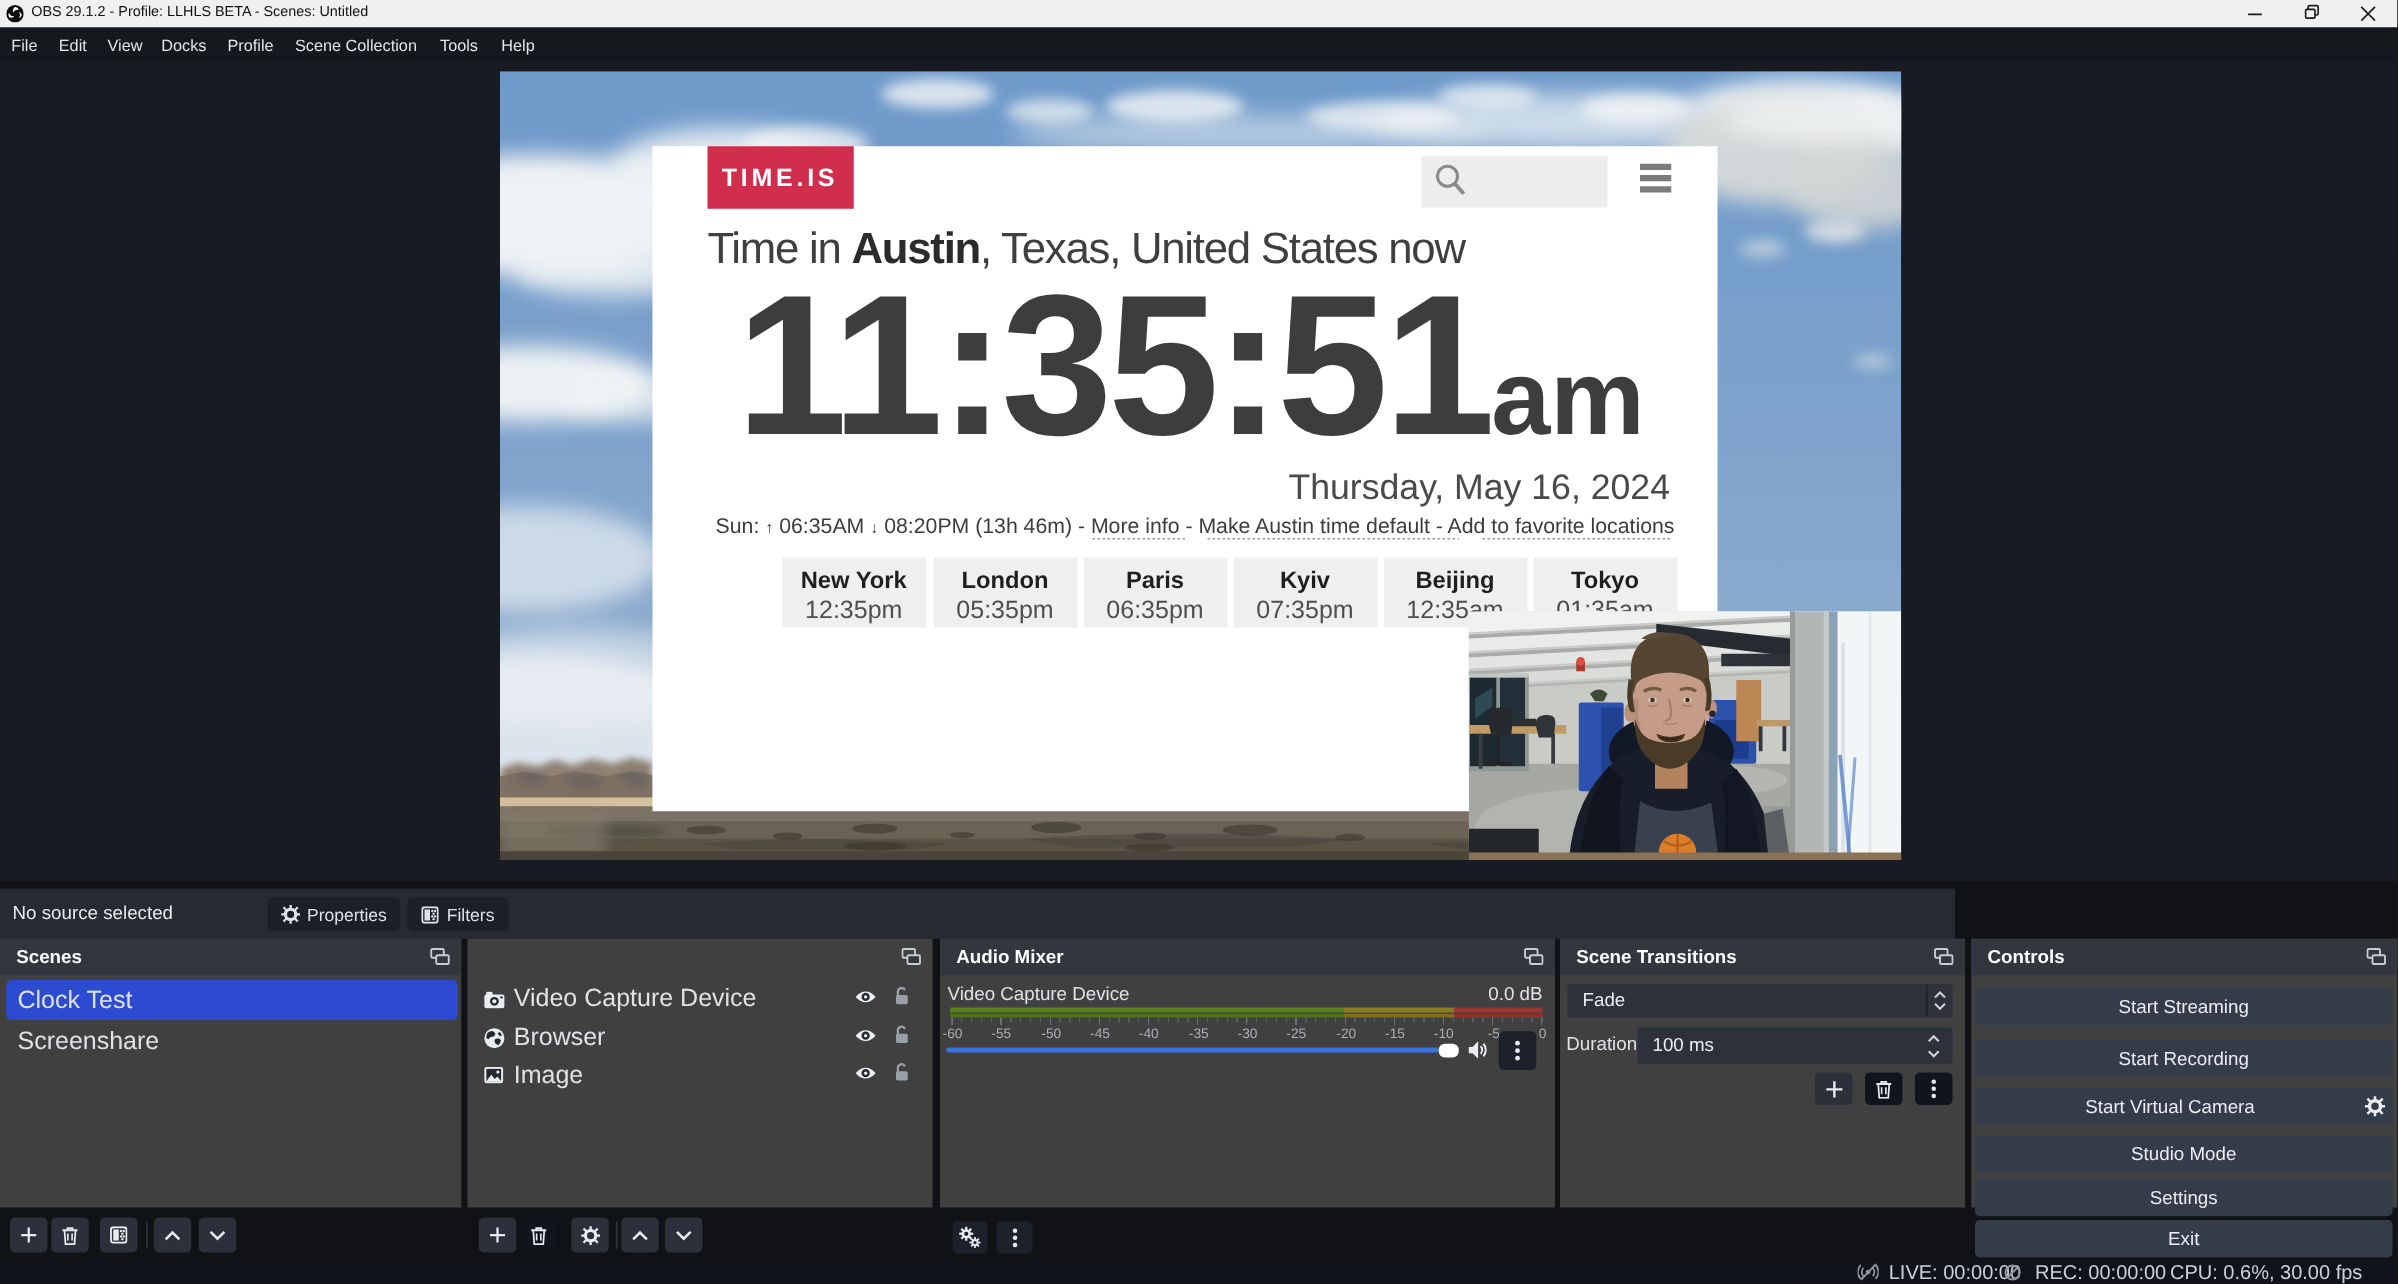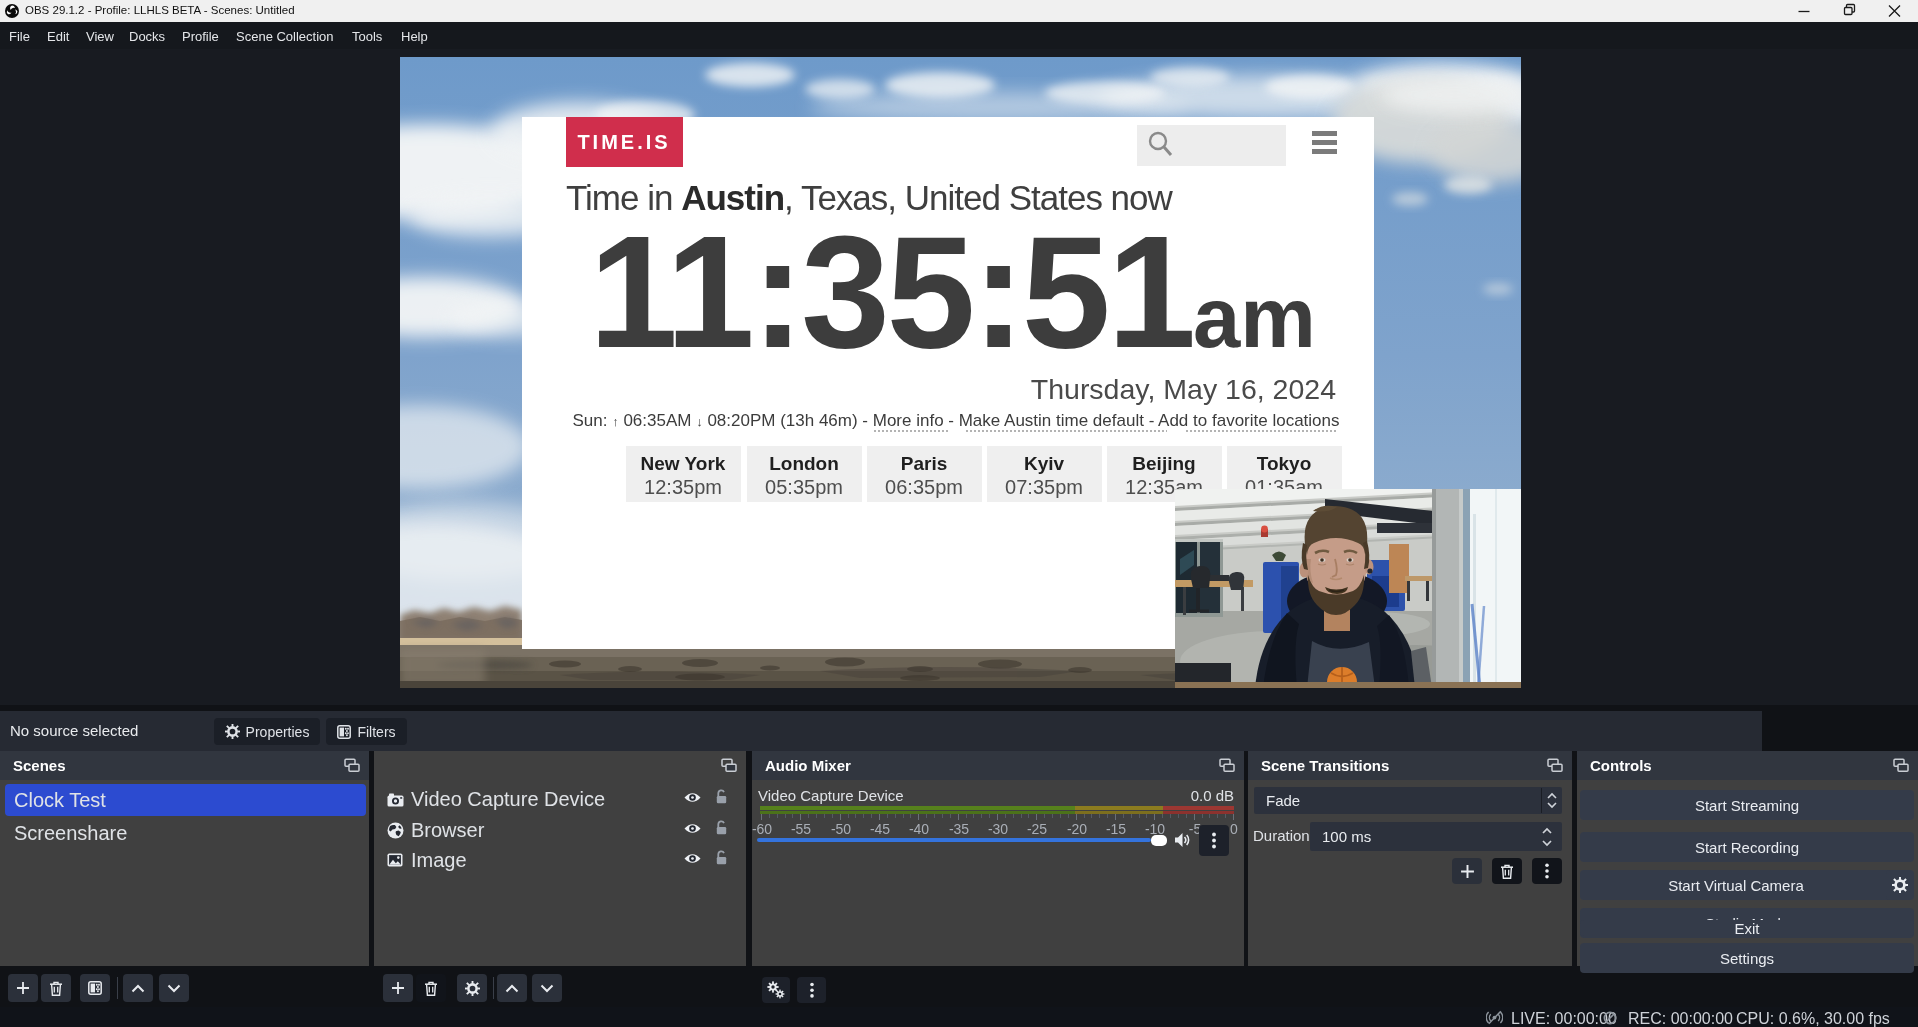--- a/index.html
+++ b/index.html
@@ -2,30 +2,30 @@
 <html><head>
 <meta charset="utf-8">
 <style>
 *{margin:0;padding:0;box-sizing:border-box}
 html,body{width:1918px;height:1027px;overflow:hidden}
 body{position:relative;background:#101216;font-family:"Liberation Sans",sans-serif;}
 .abs{position:absolute}
 .titlebar{position:absolute;left:0;top:0;width:1918px;height:22px;background:#f0f0f0;color:#111;font-size:11.5px}
 .menubar{position:absolute;left:0;top:22px;width:1918px;height:27px;background:#15181d;color:#e4e6e9;font-size:13px}
 .menubar span{position:absolute;top:7px}
-.srcbar{position:absolute;left:0;top:711px;width:1762px;height:40px;background:#262a33;color:#e9ebee;font-size:15px}
+.srcbar{position:absolute;left:0;top:711px;width:1564px;height:40px;background:#262a33;color:#e9ebee;font-size:15px}
 .tbtn{position:absolute;top:7px;height:27px;background:#1b1f27;border-radius:4px;color:#dfe2e7;font-size:14px;display:flex;align-items:center;justify-content:center;gap:6px}
 .dock{position:absolute;top:751px;height:215px;background:#404040}
 .dhead{position:absolute;left:0;top:0;right:0;height:29px;background:#31363f;color:#fff;font-weight:bold;font-size:15px;line-height:29px;padding-left:13px}
 .pbtn{position:absolute;top:223px;width:30px;height:28px;border-radius:4px;background:#2b303a;display:flex;align-items:center;justify-content:center}
 .cbtn{position:absolute;left:1580px;width:334px;height:30px;background:#343b49;border-radius:4px;color:#e9ecf1;font-size:15px;display:flex;align-items:center;justify-content:center}
 .statusbar{position:absolute;left:0;top:1007px;width:1918px;height:20px;background:#101319;color:#ced2d8;font-size:16px}
 .srow{position:absolute;height:31px;color:#dfe2e6;font-size:20px;display:flex;align-items:center}
 .mlabel{position:absolute;color:#dfe2e6;font-size:15px}
-.ticklbl{position:absolute;font-size:14px;color:#a9aeb6;transform:translateX(-50%)}
+.ticklbl{position:absolute;font-size:11px;color:#a9aeb6;transform:translateX(-50%)}
 </style>
 </head>
 <body>
 
 <div class="titlebar">
   <svg class="abs" style="left:5px;top:4px" width="14" height="14" viewBox="0 0 14 14">
     <circle cx="7" cy="7" r="7" fill="#0b0b0b"></circle>
     <g fill="#fff">
       <path d="M7 1.6 a3.1 3.1 0 0 1 3.0 2.4 a3.4 3.4 0 0 0 -2.2 -0.1 a3.3 3.3 0 0 0 -2.1 2.2 a3.2 3.2 0 0 1 1.3 -4.5z"></path>
       <path d="M12.4 7.4 a3.1 3.1 0 0 1 -2.5 2.9 a3.4 3.4 0 0 0 1.1 -1.9 a3.3 3.3 0 0 0 -1.1 -2.8 a3.2 3.2 0 0 1 2.5 1.8z"></path>
@@ -643,13 +643,13 @@
         <rect x="7" y="-0.6" width="2" height="3.6" transform="rotate(135 8 8)"></rect>
         <rect x="7" y="-0.6" width="2" height="3.6" transform="rotate(180 8 8)"></rect>
         <rect x="7" y="-0.6" width="2" height="3.6" transform="rotate(225 8 8)"></rect>
         <rect x="7" y="-0.6" width="2" height="3.6" transform="rotate(270 8 8)"></rect>
         <rect x="7" y="-0.6" width="2" height="3.6" transform="rotate(315 8 8)"></rect>
       </g>
     </svg>
 </div>
 <div class="cbtn" style="top:908px">Studio Mode</div>
 <div class="cbtn" style="top:943px">Settings</div>
-<div class="cbtn" style="top:920px;height:16px">Exit</div>
+<div class="cbtn" style="top:976px;height:30px">Exit</div>
 
 </body></html>

